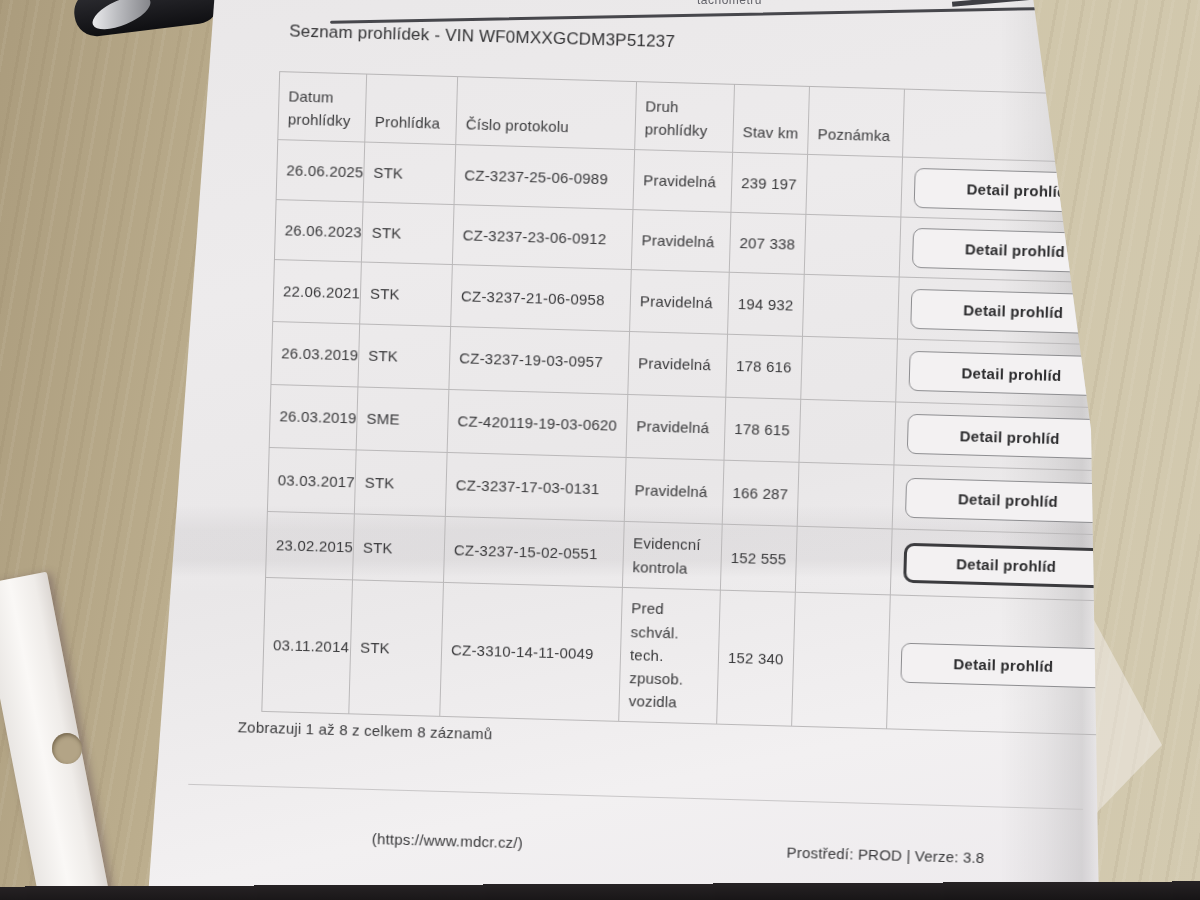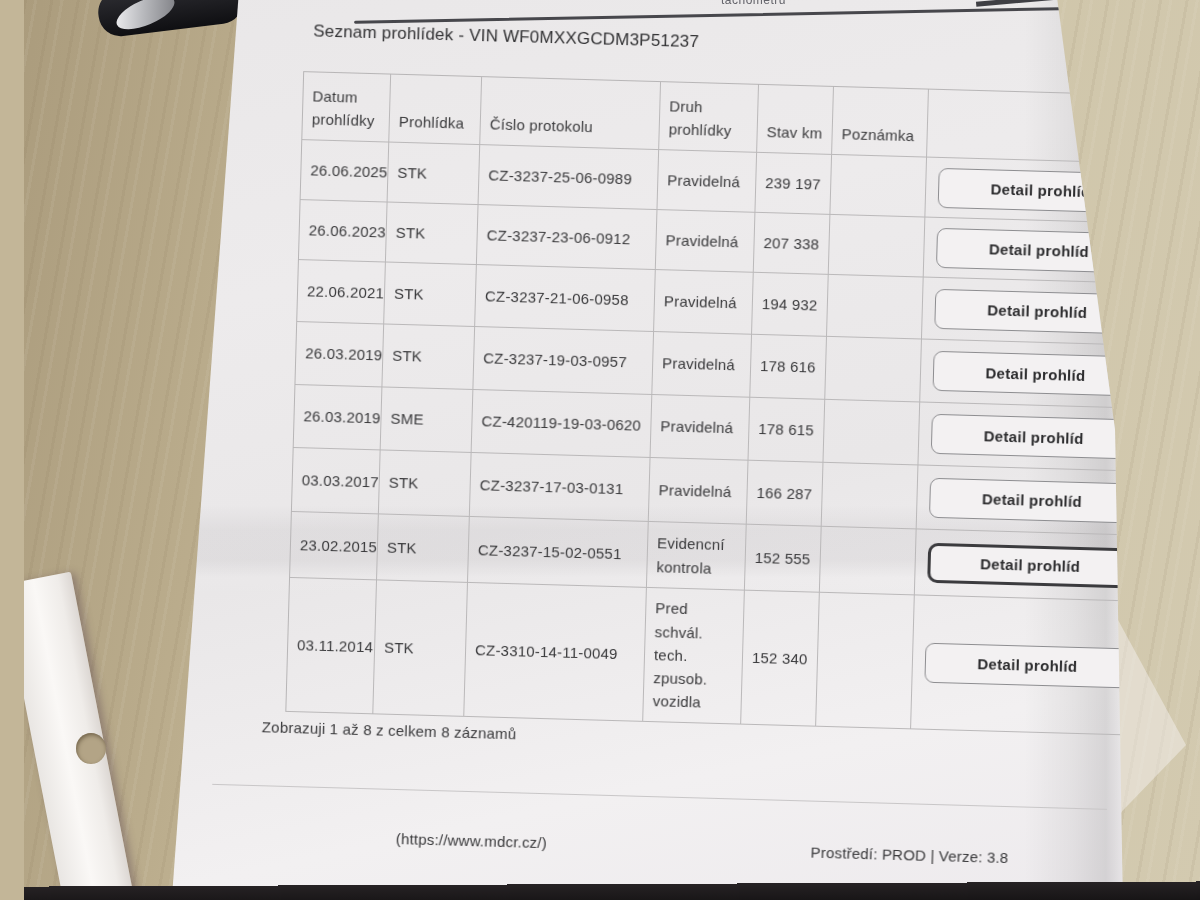--- a/index.html
+++ b/index.html
@@ -1,21 +1,21 @@
 <!DOCTYPE html>
 <html><head>
 <meta charset="utf-8">
 <style>
   html,body { margin:0; padding:0; }
   body {
     width:1200px; height:900px; overflow:hidden; position:relative;
     background:#c3b698;
     font-family:"Liberation Sans","DejaVu Sans",sans-serif;
   }
-  .stage { position:absolute; inset:0; overflow:hidden;margin-left:24px; }
+  .stage { position:absolute; inset:0; overflow:hidden; }
 
   
   .wood {
     position:absolute; inset:0;
     background:
       repeating-linear-gradient(100deg,
         rgba(110,90,60,0.07) 0px, rgba(110,90,60,0.07) 3px,
         rgba(255,255,255,0) 3px, rgba(255,255,255,0) 10px,
         rgba(255,255,250,0.06) 10px, rgba(255,255,250,0.06) 13px,
         rgba(0,0,0,0) 13px, rgba(0,0,0,0) 26px),

